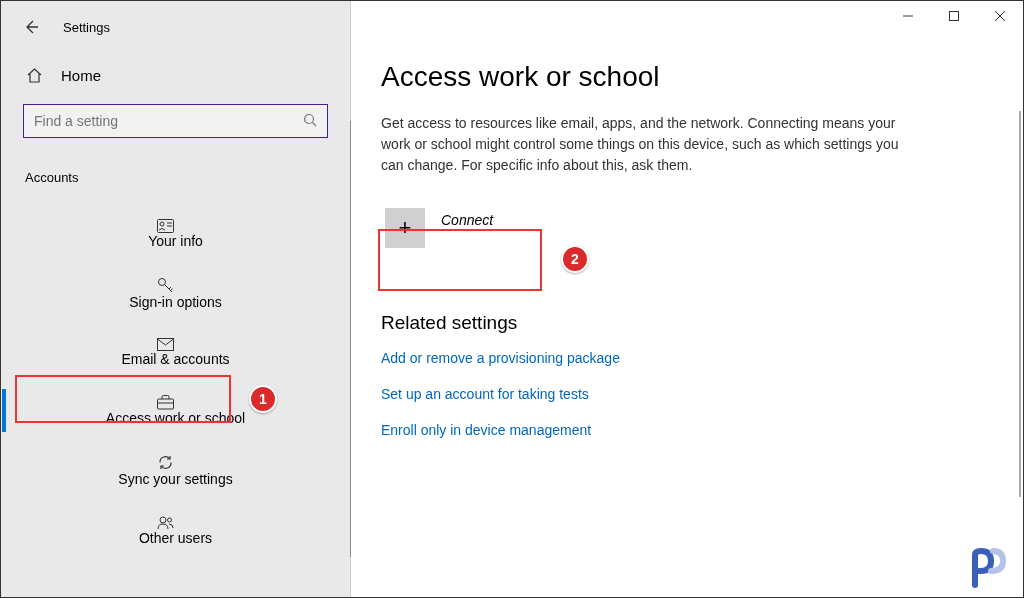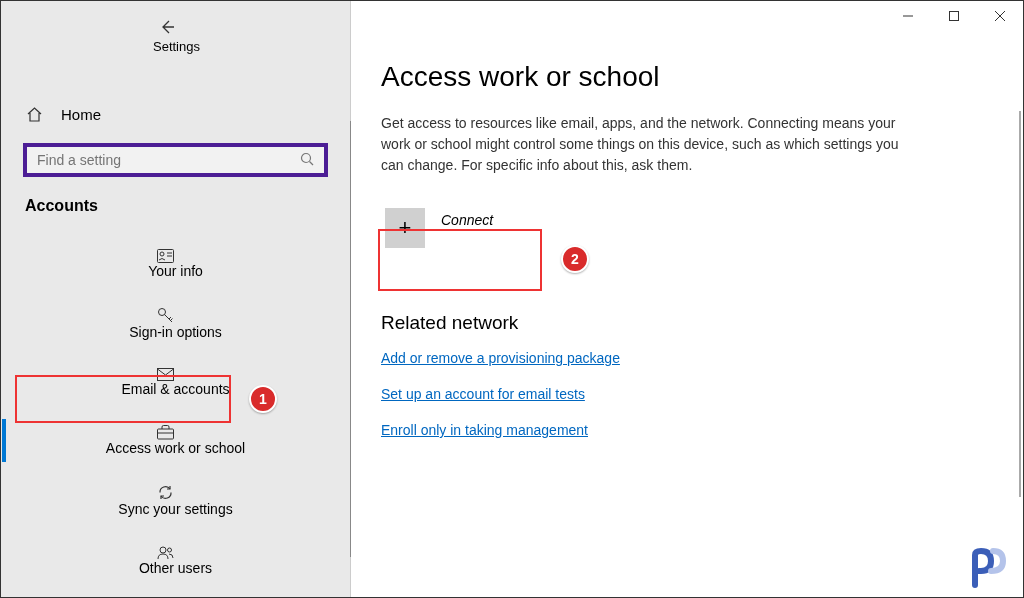--- a/index.html
+++ b/index.html
@@ -50,21 +50,20 @@
       right: -1px;
       top: 120px;
       bottom: 40px;
       width: 1px;
       background: #888;
     }
     .header-row {
       display: flex;
       align-items: center;
       padding: 4px 16px 14px 18px;
-      flex-direction: column;
     }
     .back-arrow {
       width: 24px;
       height: 24px;
       display: flex;
       align-items: center;
       justify-content: center;
       cursor: pointer;
       margin-right: 20px;
     }
@@ -72,42 +71,42 @@
       font-size: 13px;
       font-weight: 400;
     }
     .home-row {
       display: flex;
       align-items: center;
       padding: 14px 24px 14px 24px;
       cursor: pointer;
     }
     .home-row .icon { margin-right: 18px; width: 18px; display:flex; align-items:center; justify-content:center;}
-    .home-row span { font-size: 15px; margin-top: 24px; }
+    .home-row span { font-size: 15px; }
     .search-box {
-      margin: 6px 22px 12px 22px;
+      margin: 6px 22px 24px 22px;
       height: 34px;
-      border: 4px solid #4c1d95;
+      border: 1px solid #4c1d95;
       background: #f2f2f2;
       display: flex;
       align-items: center;
       padding: 0 10px;
     }
     .search-box input {
       flex: 1;
       border: none;
       background: transparent;
       outline: none;
       font-size: 14px;
       color: #666;
     }
     .search-box .sicon { color: #666; font-size: 14px; }
     .category {
-      font-size: 16px;
-      font-weight: 700;
+      font-size: 13px;
+      font-weight: 400;
       padding: 8px 24px 20px 24px;
     }
     .nav-item {
       display: flex;
       align-items: center;
       padding: 14px 24px;
       cursor: pointer;
       position: relative;
       font-size: 14px;
       flex-direction: column;
@@ -212,21 +211,20 @@
       font-weight: 400;
       margin-top: 60px;
       margin-bottom: 16px;
     }
     .link {
       color: #0067c0;
       font-size: 14px;
       margin-bottom: 20px;
       cursor: pointer;
       display: block;
-      text-decoration: underline;
     }
     .logo {
       position: absolute;
       right: 10px;
       bottom: 6px;
       width: 44px;
       height: 44px;
     }
     .logo svg { width: 100%; height: 100%; }
   </style>
@@ -355,24 +353,24 @@
 
   <div class="main">
     <div class="page-title">Access work or school</div>
     <div class="desc">Get access to resources like email, apps, and the network. Connecting means your work or school might control some things on this device, such as which settings you can change. For specific info about this, ask them.</div>
 
     <div class="connect-btn">
       <div class="plus">+</div>
       <div class="lbl">Connect</div>
     </div>
 
-    <div class="section-title">Related network</div>
+    <div class="section-title">Related settings</div>
     <a class="link">Add or remove a provisioning package</a>
-    <a class="link">Set up an account for email tests</a>
-    <a class="link">Enroll only in taking management</a>
+    <a class="link">Set up an account for taking tests</a>
+    <a class="link">Enroll only in device management</a>
 
     <div class="main-scroller"></div>
   </div>
 </div>
 
 <div class="highlight-box highlight1"></div>
 <div class="badge badge1">1</div>
 <div class="highlight-box highlight2"></div>
 <div class="badge badge2">2</div>
 

